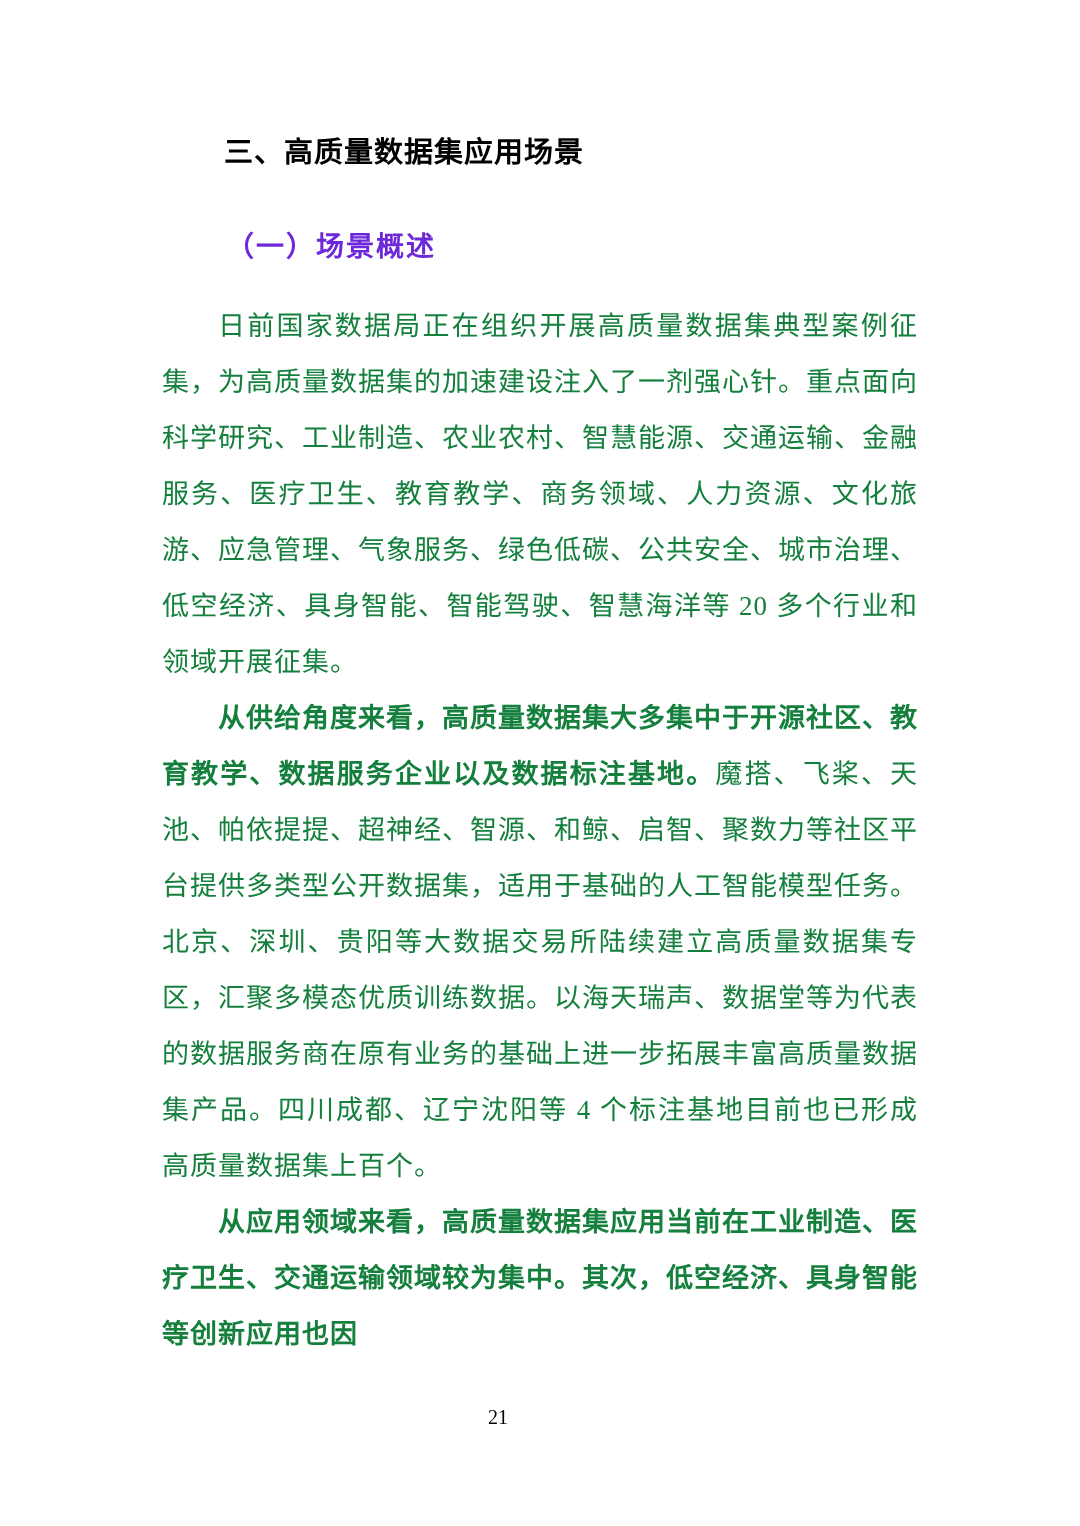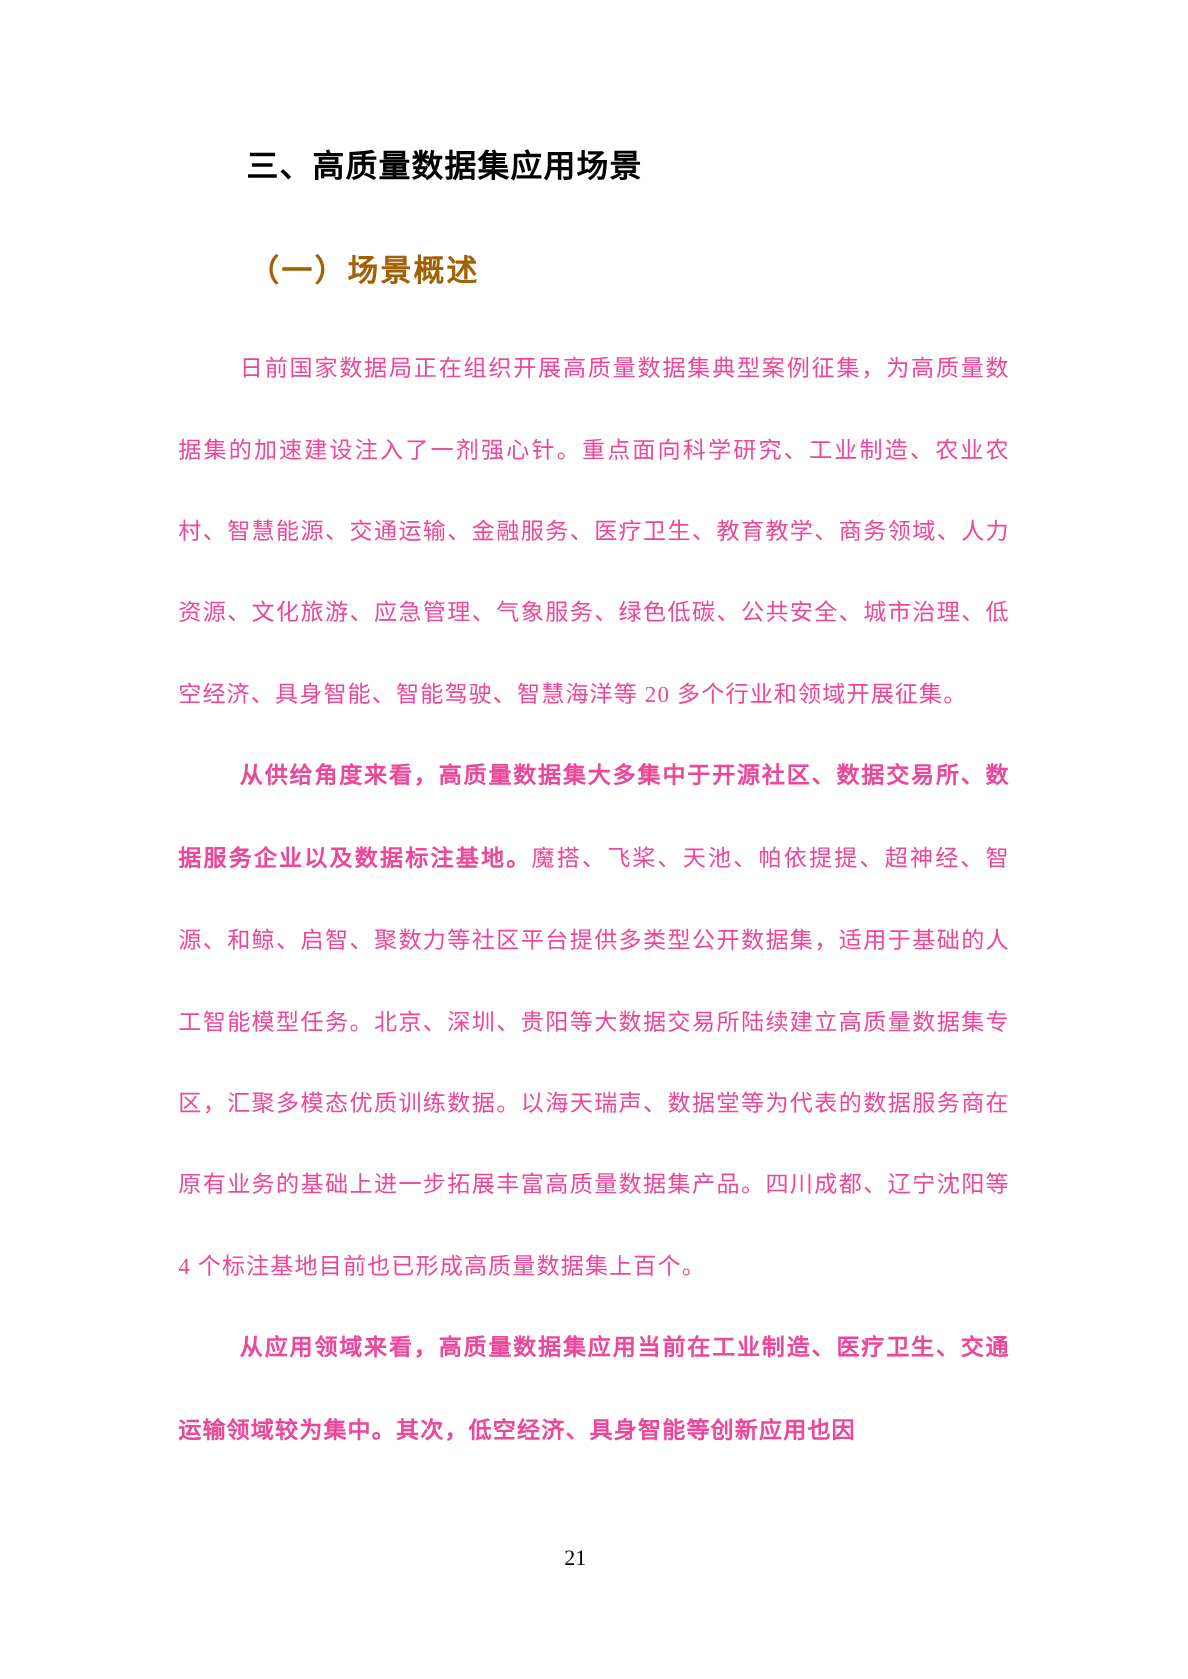--- a/index.html
+++ b/index.html
@@ -27,72 +27,71 @@
     color: #000000;
   }
   .h2 {
     margin: 0;
     padding: 50px 0 0 226px;
     font-family: "Liberation Serif", "DejaVu Serif", serif;
     font-weight: bold;
     font-size: 28px;
     line-height: 46px;
     letter-spacing: 2px;
-    color: #a16207;
+    color: #6d28d9;
   }
   .content {
     margin: 28px 162px 0 162px;
     width: 756px;
   }
   .content p {
     margin: 0;
-    font-size: 21px;
-    line-height: 74px;
+    font-size: 27px;
+    line-height: 56px;
     letter-spacing: 1px;
     text-align: justify;
     text-justify: inter-ideograph;
     text-indent: 56px;
-    color: #ec4899;
+    color: #15803d;
     font-family: "Liberation Serif", "DejaVu Serif", serif;
   }
   .run-bold {
     font-family: "Liberation Sans", "DejaVu Sans", sans-serif;
     font-weight: bold;
   }
   .run-normal {
     font-weight: normal;
   }
   .pageno {
     position: absolute;
     left: 0;
     top: 1402px;
     width: 100%;
     text-align: center;
     font-size: 20px;
     line-height: 30px;
     font-family: "Liberation Serif", "DejaVu Serif", serif;
     color: #000000;
-    padding-left: 25px;
   }
 </style>
 </head>
 <body>
 
 <div class="page">
 
   <h1 class="h1">三、高质量数据集应用场景</h1>
 
   <h2 class="h2">（一）场景概述</h2>
 
   <div class="content">
 
     <p><span class="run-normal">日前国家数据局正在组织开展高质量数据集典型案例征集，为高质量数据集的加速建设注入了一剂强心针。重点面向科学研究、工业制造、农业农村、智慧能源、交通运输、金融服务、医疗卫生、教育教学、商务领域、人力资源、文化旅游、应急管理、气象服务、绿色低碳、公共安全、城市治理、低空经济、具身智能、智能驾驶、智慧海洋等 20 多个行业和领域开展征集。</span></p>
 
 
-    <p><span class="run-bold">从供给角度来看，高质量数据集大多集中于开源社区、数据交易所、数据服务企业以及数据标注基地。</span><span class="run-normal">魔搭、飞桨、天池、帕依提提、超神经、智源、和鲸、启智、聚数力等社区平台提供多类型公开数据集，适用于基础的人工智能模型任务。北京、深圳、贵阳等大数据交易所陆续建立高质量数据集专区，汇聚多模态优质训练数据。以海天瑞声、数据堂等为代表的数据服务商在原有业务的基础上进一步拓展丰富高质量数据集产品。四川成都、辽宁沈阳等 4 个标注基地目前也已形成高质量数据集上百个。</span></p>
+    <p><span class="run-bold">从供给角度来看，高质量数据集大多集中于开源社区、教育教学、数据服务企业以及数据标注基地。</span><span class="run-normal">魔搭、飞桨、天池、帕依提提、超神经、智源、和鲸、启智、聚数力等社区平台提供多类型公开数据集，适用于基础的人工智能模型任务。北京、深圳、贵阳等大数据交易所陆续建立高质量数据集专区，汇聚多模态优质训练数据。以海天瑞声、数据堂等为代表的数据服务商在原有业务的基础上进一步拓展丰富高质量数据集产品。四川成都、辽宁沈阳等 4 个标注基地目前也已形成高质量数据集上百个。</span></p>
 
     <p><span class="run-bold">从应用领域来看，高质量数据集应用当前在工业制造、医疗卫生、交通运输领域较为集中。其次，低空经济、具身智能等创新应用也因</span></p>
 
   </div>
 
   <div class="pageno">21</div>
 
 </div>
 
 </body></html>

